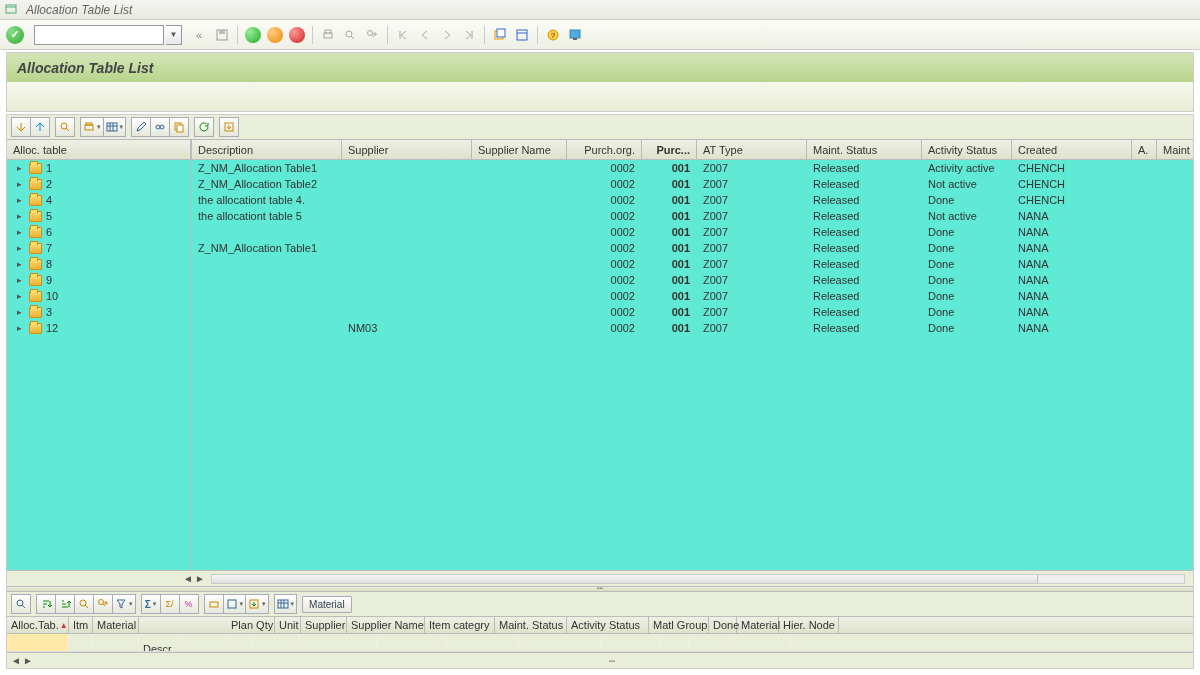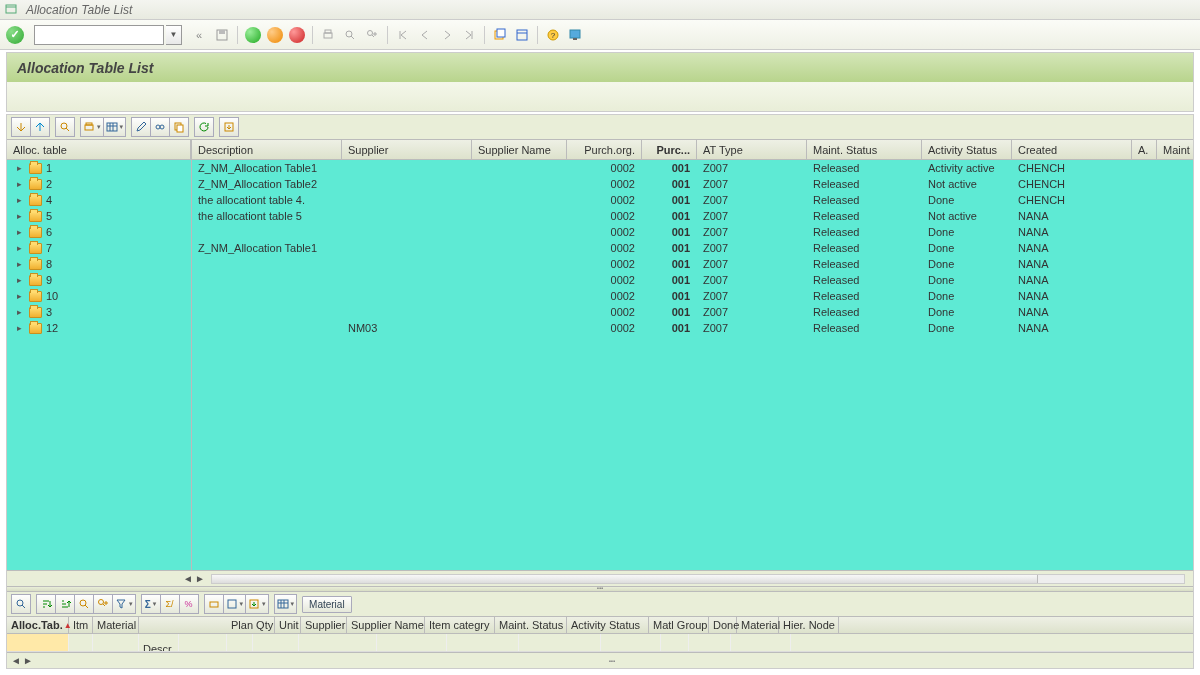--- a/index.html
+++ b/index.html
@@ -575,21 +575,21 @@
             <svg width="12" height="12">
               <rect x="1" y="2" width="10" height="8" fill="none" stroke="#369"></rect>
               <path d="M1 5h10M4 2v8M7 2v8" stroke="#369"></path>
             </svg>
             <span class="dd">▾</span>
           </span>
         <span class="alv-gap"></span>
         <span class="mat-btn">Material</span>
       </div>
       <div class="det-thead" id="det-head">
-          <div class="det-th" style="width: 62px; font-weight: bold;">Alloc.Tab.<span class="sort-ind">▲</span></div>
+          <div class="det-th" style="width: 62px;">Alloc.Tab.<span class="sort-ind">▲</span></div>
           <div class="det-th" style="width: 24px;">Itm</div>
           <div class="det-th" style="width: 46px;">Material</div>
           <div class="det-th" style="width: 40px; margin-top: 32px;">Descr.</div>
           <div class="det-th" style="width: 48px; margin-left: 48px;">Plan Qty</div>
           <div class="det-th" style="width: 26px;">Unit</div>
           <div class="det-th" style="width: 46px;">Supplier</div>
           <div class="det-th" style="width: 78px;">Supplier Name</div>
           <div class="det-th" style="width: 70px;">Item categry</div>
           <div class="det-th" style="width: 72px;">Maint. Status</div>
           <div class="det-th" style="width: 82px;">Activity Status</div>

